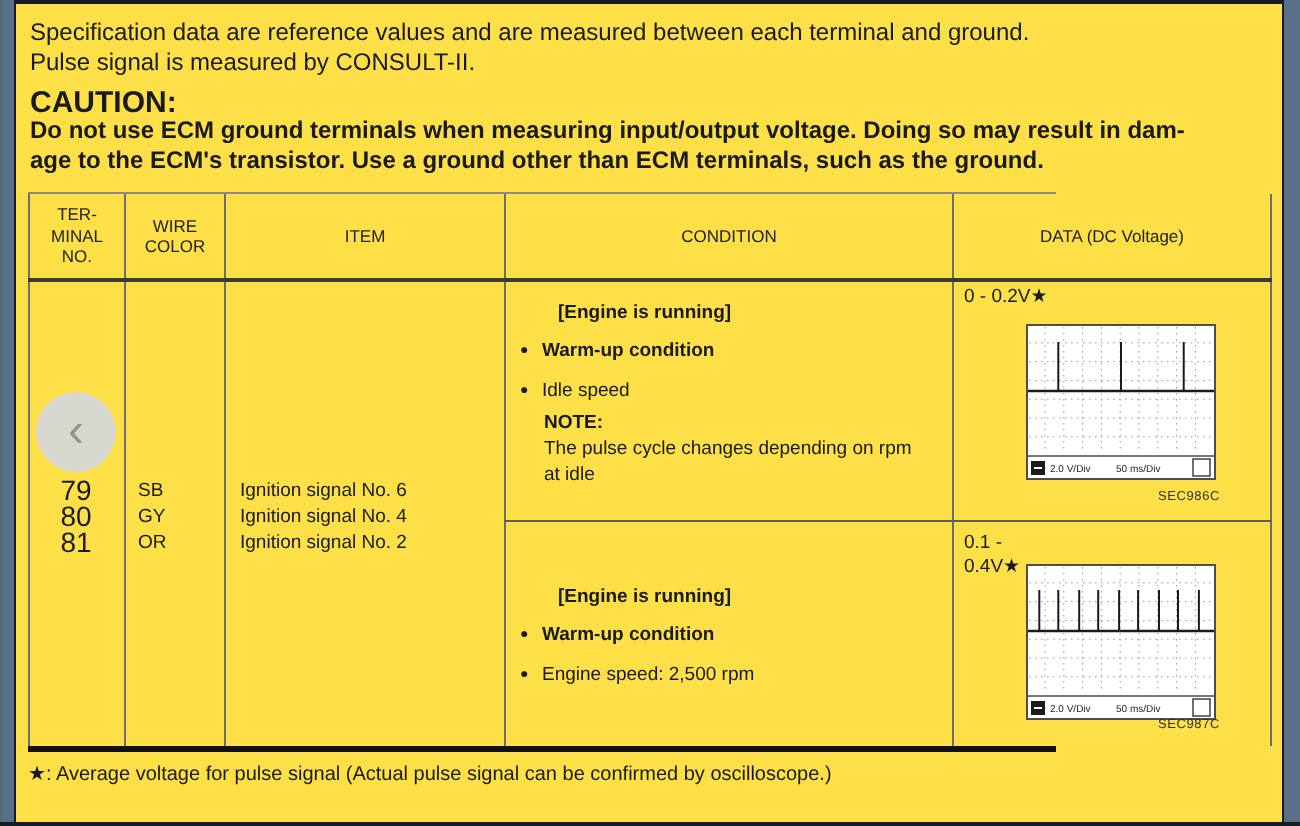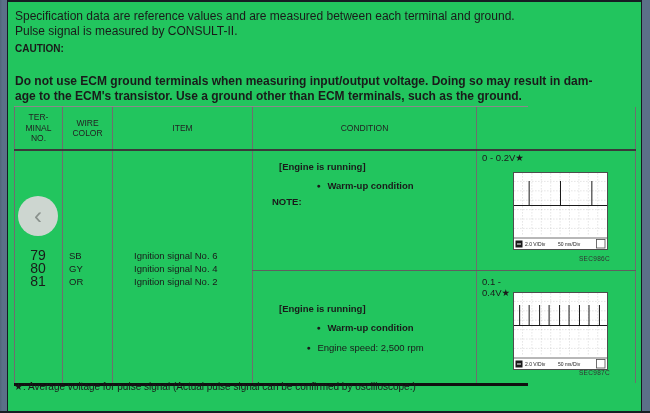--- a/index.html
+++ b/index.html
@@ -1,54 +1,54 @@
 <!DOCTYPE html>
 <html><head>
 <meta charset="utf-8">
 <style>
   html,body{margin:0;padding:0;background:#fff;}
   .screen{
     position:relative;width:650px;height:413px;overflow:hidden;
-    background:#22c55e;
+    background:#fde047;
     font-family:"Liberation Sans", sans-serif;
     color:#1a1a1a;
   }
   
   .edge-left{position:absolute;left:0;top:0;width:7px;height:413px;
     background:linear-gradient(to right,#39465544 0,#5b7088 35%,#5b7088 100%);
     background-color:#5b7088;border-right:1.5px solid #161b22;}
   .edge-right{position:absolute;right:0;top:0;width:8px;height:413px;
     background-color:#5b7088;border-left:1.5px solid #161b22;}
   .edge-top{position:absolute;left:0;top:0;width:650px;height:2px;background:#171c23;}
   .edge-bottom{position:absolute;left:0;bottom:0;width:650px;height:2px;background:#171c23;}
 
   
   .intro{position:absolute;left:15px;top:9px;width:620px;font-size:12px;line-height:15px;}
-  .caution-label{position:absolute;left:15px;top:43px;font-size:10px;font-weight:bold;}
-  .caution-text{position:absolute;left:15px;top:74px;width:622px;font-size:12px;line-height:15px;font-weight:bold;}
-
-  
-  .spec-table{position:absolute;left:14px;top:106px;width:514px;height:276px;
+  .caution-label{position:absolute;left:15px;top:43px;font-size:15px;font-weight:bold;}
+  .caution-text{position:absolute;left:15px;top:58px;width:622px;font-size:12px;line-height:15px;font-weight:bold;}
+
+  
+  .spec-table{position:absolute;left:14px;top:96px;width:514px;height:276px;
     border-top:1px solid #8a8a8a;border-bottom:3px solid #101010;}
   .vl{position:absolute;top:0;width:1px;height:100%;background:#6e6e6e;}
   .header-underline{position:absolute;left:0;top:42px;width:622px;height:2px;background:#3a3a3a;}
   .row-divider{position:absolute;left:238px;top:163px;width:384px;height:1px;background:#5f5f5f;}
 
   .hcell{position:absolute;top:0;height:42px;display:flex;align-items:center;justify-content:center;
     text-align:center;font-size:8.5px;line-height:10.5px;white-space:pre-line;color:#222;}
 
   .term-no{position:absolute;left:0;top:142px;width:48px;text-align:center;font-size:14px;line-height:13px;}
   .wire-col{position:absolute;left:55px;top:142px;font-size:9.5px;line-height:13px;}
-  .item-col{position:absolute;left:106px;top:142px;font-size:9.5px;line-height:13px;margin-left:14px;}
+  .item-col{position:absolute;left:106px;top:142px;font-size:9.5px;line-height:13px;}
 
   .cond{position:absolute;left:244px;width:212px;font-size:9.5px;line-height:13px;}
   .cond-1{top:53px;}
   .cond-2{top:195px;}
   .cond-h{font-weight:bold;margin-left:21px;}
-  .bullet{display:flex;margin-top:6px;padding-left:2px;justify-content:center;}
+  .bullet{display:flex;margin-top:6px;padding-left:2px;}
   .bullet .dot{width:11px;flex:none;}
   .bullet .dot::before{content:"\25CF";font-size:7px;position:relative;top:-1px;}
   .bullet.b-bold{font-weight:bold;}
   .note-label{font-weight:bold;margin-top:2px;padding-left:14px;}
   .note-text{padding-left:14px;width:190px;}
 
   .dataval{position:absolute;left:468px;font-size:9.5px;}
   .dataval-1{top:45px;}
   .dataval-2{top:169px;}
   .scope{position:absolute;left:499px;width:95px;height:78px;}
@@ -107,20 +107,21 @@
     <div class="header-underline"></div>
     <div class="row-divider"></div>
 
     <div class="hcell" style="left:1px;width:47px">TER-
 MINAL
 NO.</div>
     <div class="hcell" style="left:49px;width:49px">WIRE
 COLOR</div>
     <div class="hcell" style="left:99px;width:139px">ITEM</div>
     <div class="hcell" style="left:239px;width:223px">CONDITION</div>
+    <div class="hcell" style="left:463px;width:158px">DATA (DC Voltage)</div>
 
     <div class="term-no">
       <div>79</div>
       <div>80</div>
       <div>81</div>
     </div>
     <div class="wire-col">
       <div>SB</div>
       <div>GY</div>
       <div>OR</div>
@@ -130,21 +131,26 @@
       <div>Ignition signal No. 4</div>
       <div>Ignition signal No. 2</div>
     </div>
 
     <div class="cond cond-1">
       <div class="cond-h">[Engine is running]</div>
       <div class="bullet b-bold">
         <span class="dot"></span>
         <span>Warm-up condition</span>
       </div>
+      <div class="bullet">
+        <span class="dot"></span>
+        <span>Idle speed</span>
+      </div>
       <div class="note-label">NOTE:</div>
+      <div class="note-text">The pulse cycle changes depending on rpm at idle</div>
     </div>
 
     <div class="cond cond-2">
       <div class="cond-h">[Engine is running]</div>
       <div class="bullet b-bold">
         <span class="dot"></span>
         <span>Warm-up condition</span>
       </div>
       <div class="bullet">
         <span class="dot"></span>

